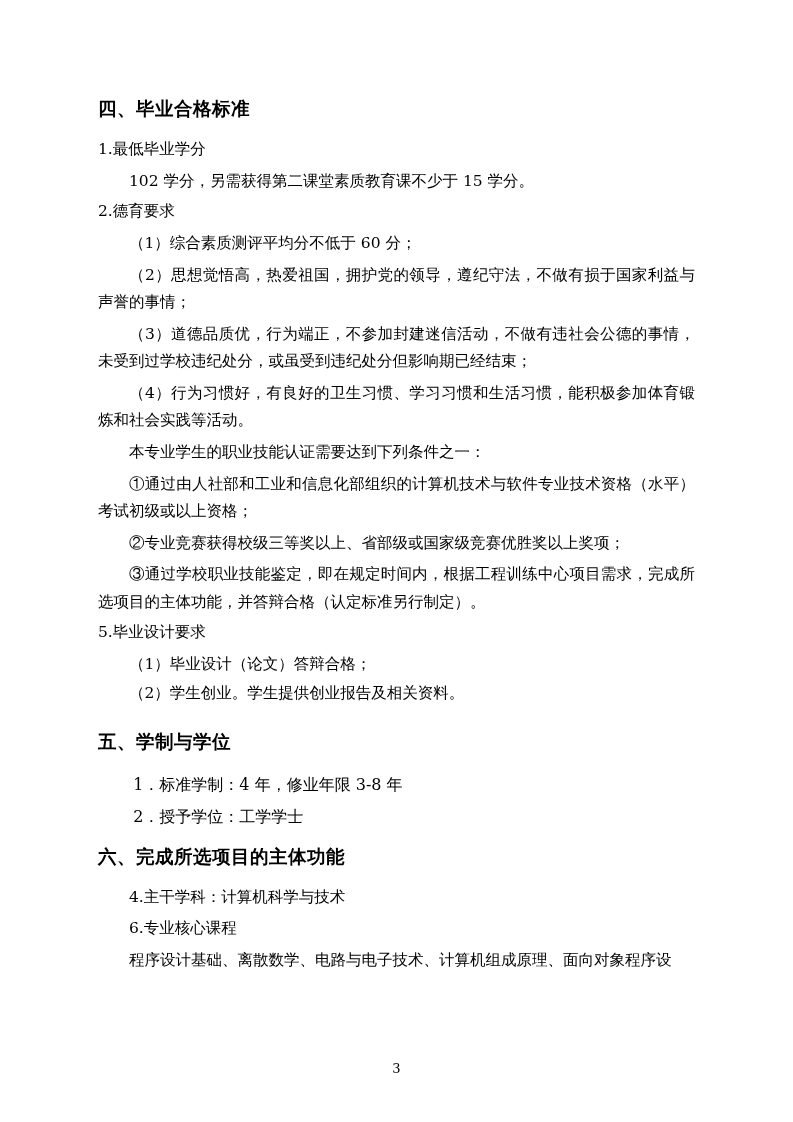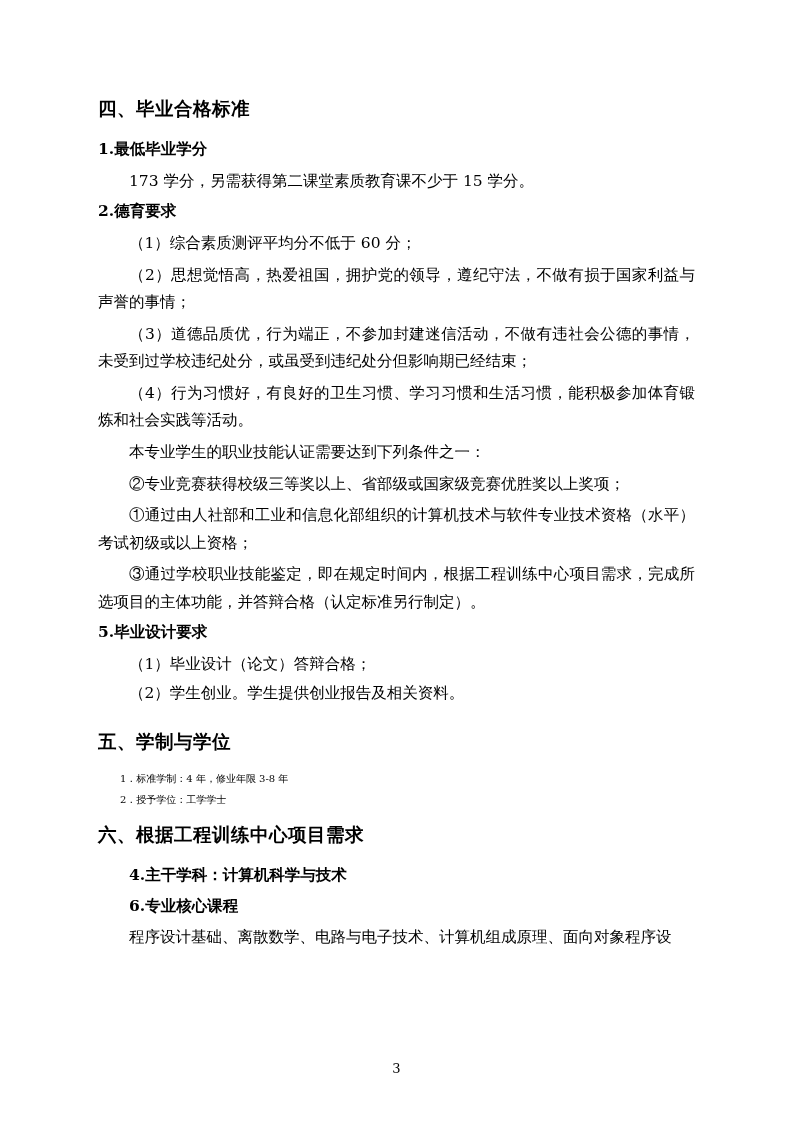--- a/index.html
+++ b/index.html
@@ -24,39 +24,39 @@
   }
   .h1 {
     font-size: 18.5px;
     font-weight: bold;
     letter-spacing: 0.5px;
     margin: 0 0 14px 0;
     line-height: 1.5;
   }
   .h2 {
     font-size: 15.5px;
-    font-weight: bold;
+    font-weight: normal;
     margin: 0 0 6px 0;
     line-height: 1.6;
   }
   .h2.indent {
     text-indent: 2em;
   }
   .para {
     font-size: 15.5px;
     line-height: 1.78;
     margin: 0 0 4px 0;
     text-align: justify;
     text-indent: 2em;
   }
   .para.tight {
     margin-bottom: 1px;
   }
   .listline {
-    font-size: 10px;
+    font-size: 16px;
     line-height: 1.85;
     margin: 0 0 2px 0;
     text-indent: 2.2em;
   }
   .gap-sm { height: 10px; }
   .gap-md { height: 20px; }
   .pagenum {
     position: absolute;
     bottom: 46px;
     left: 0;
@@ -67,44 +67,44 @@
   }
 </style>
 </head>
 <body>
 
 <div class="page">
 
   <h1 class="h1">四、毕业合格标准</h1>
 
   <div class="h2">1.最低毕业学分</div>
-  <p class="para">173 学分，另需获得第二课堂素质教育课不少于 15 学分。</p>
+  <p class="para">102 学分，另需获得第二课堂素质教育课不少于 15 学分。</p>
 
   <div class="h2">2.德育要求</div>
   <p class="para">（1）综合素质测评平均分不低于 60 分；</p>
   <p class="para">（2）思想觉悟高，热爱祖国，拥护党的领导，遵纪守法，不做有损于国家利益与声誉的事情；</p>
   <p class="para">（3）道德品质优，行为端正，不参加封建迷信活动，不做有违社会公德的事情，未受到过学校违纪处分，或虽受到违纪处分但影响期已经结束；</p>
   <p class="para">（4）行为习惯好，有良好的卫生习惯、学习习惯和生活习惯，能积极参加体育锻炼和社会实践等活动。</p>
 
   <p class="para">本专业学生的职业技能认证需要达到下列条件之一：</p>
+  <p class="para">①通过由人社部和工业和信息化部组织的计算机技术与软件专业技术资格（水平）考试初级或以上资格；</p>
   <p class="para">②专业竞赛获得校级三等奖以上、省部级或国家级竞赛优胜奖以上奖项；</p>
-  <p class="para">①通过由人社部和工业和信息化部组织的计算机技术与软件专业技术资格（水平）考试初级或以上资格；</p>
   <p class="para">③通过学校职业技能鉴定，即在规定时间内，根据工程训练中心项目需求，完成所选项目的主体功能，并答辩合格（认定标准另行制定）。</p>
 
   <div class="h2">5.毕业设计要求</div>
   <p class="para tight">（1）毕业设计（论文）答辩合格；</p>
   <p class="para tight">（2）学生创业。学生提供创业报告及相关资料。</p>
 
   <div class="gap-md"></div>
 
   <h1 class="h1">五、学制与学位</h1>
   <p class="listline">1．标准学制：4 年，修业年限 3-8 年</p>
   <p class="listline">2．授予学位：工学学士</p>
 
   <div class="gap-sm"></div>
 
-  <h1 class="h1">六、根据工程训练中心项目需求</h1>
+  <h1 class="h1">六、完成所选项目的主体功能</h1>
   <div class="h2 indent">4.主干学科：计算机科学与技术</div>
   <div class="h2 indent">6.专业核心课程</div>
   <p class="para">程序设计基础、离散数学、电路与电子技术、计算机组成原理、面向对象程序设</p>
 
   <div class="pagenum">3</div>
 </div>
 
 </body></html>

